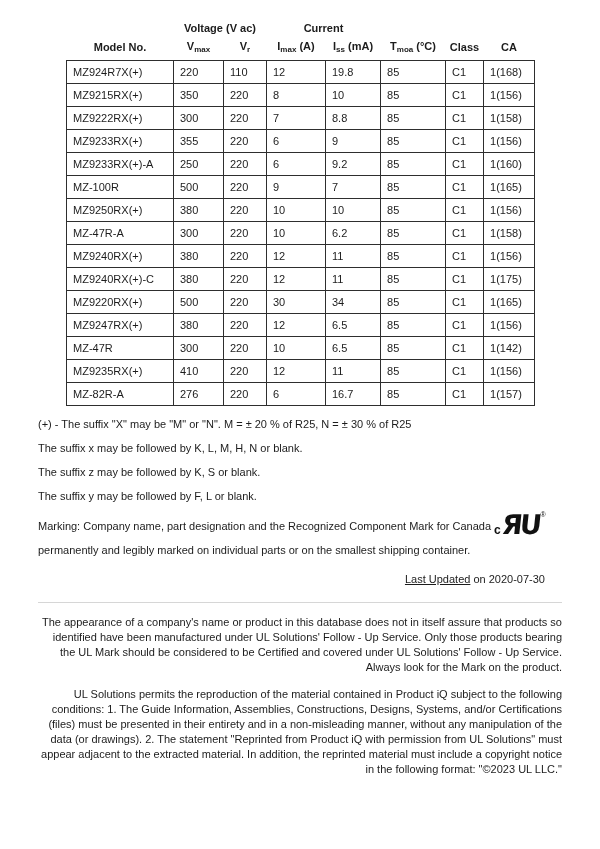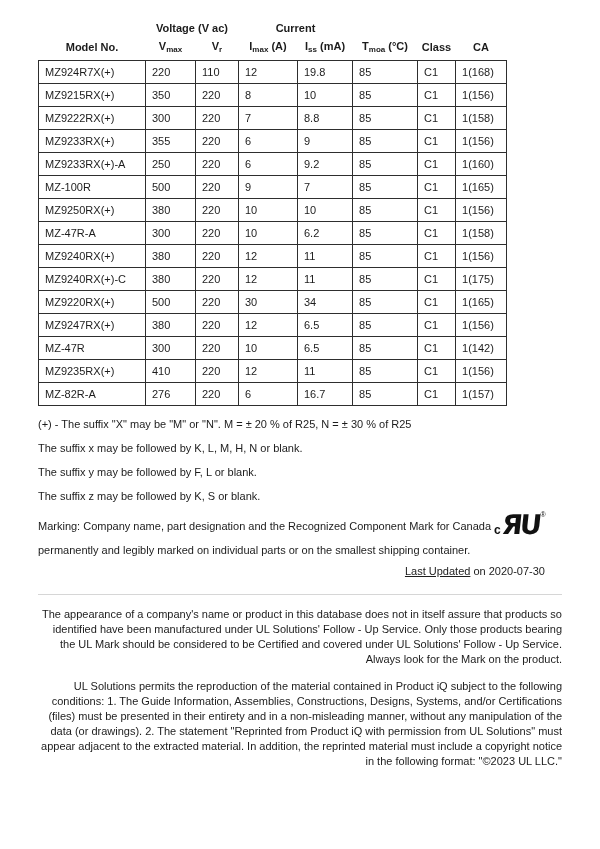--- a/index.html
+++ b/index.html
@@ -11,21 +11,21 @@
     color: #222222;
     overflow: hidden;
   }
   .page {
     width: 600px;
     height: 849px;
     padding: 22px 38px 0 38px;
   }
 
   
-  .table-wrap { width: 468px; }
+  .table-wrap { margin-left: 28px; width: 468px; }
   table.spec {
     border-collapse: collapse;
     table-layout: fixed;
     width: 468px;
     font-size: 11px;
   }
   table.spec thead th {
     border: none;
     font-weight: bold;
     text-align: center;
@@ -100,21 +100,21 @@
     font-size: 7px;
     color: #111;
     align-self: flex-start;
     position: relative;
     top: -3px;
     left: 2px;
   }
 
   
   .last-updated {
-    margin-top: 4px;
+    margin-top: 12px;
     font-size: 11px;
     text-align: right;
     padding-right: 17px;
     color: #1c1c1c;
   }
   .last-updated a {
     color: #1c1c1c;
     text-decoration: underline;
     cursor: pointer;
   }
@@ -322,22 +322,22 @@
             <td>C1</td>
             <td>1(157)</td>
           </tr>
         </tbody>
     </table>
   </div>
 
   <div class="notes">
     <p>(+) - The suffix "X" may be "M" or "N". M = ± 20 % of R25, N = ± 30 % of R25</p>
     <p>The suffix x may be followed by K, L, M, H, N or blank.</p>
+    <p>The suffix z may be followed by K, S or blank.</p>
     <p>The suffix y may be followed by F, L or blank.</p>
-    <p>The suffix z may be followed by K, S or blank.</p>
   </div>
 
   <p class="marking"><span>Marking: Company name, part designation and the Recognized Component Mark for Canada</span><span class="ul-logo">
         <span class="ul-c">c</span>
         <span class="ul-mark">ЯU</span>
         <span class="ul-reg">®</span>
       </span><span>permanently and legibly marked on individual parts or on the smallest shipping container.</span></p>
 
   <div class="last-updated">
     <a>Last Updated</a><span> on 2020-07-30</span>

